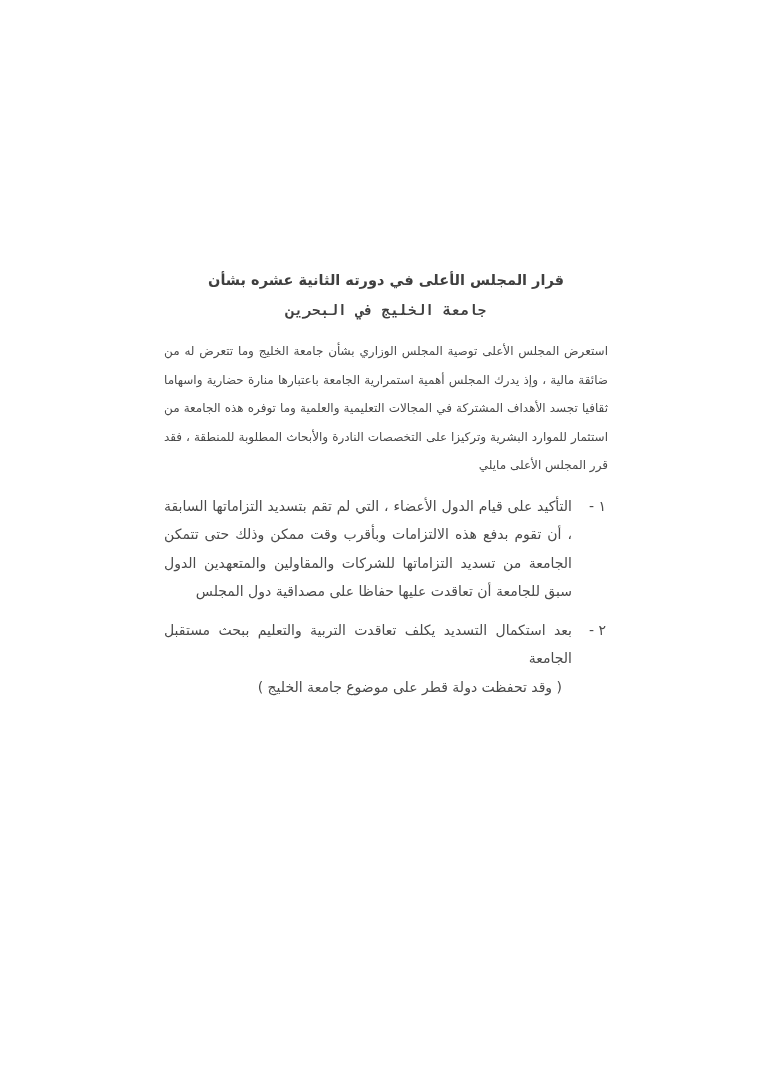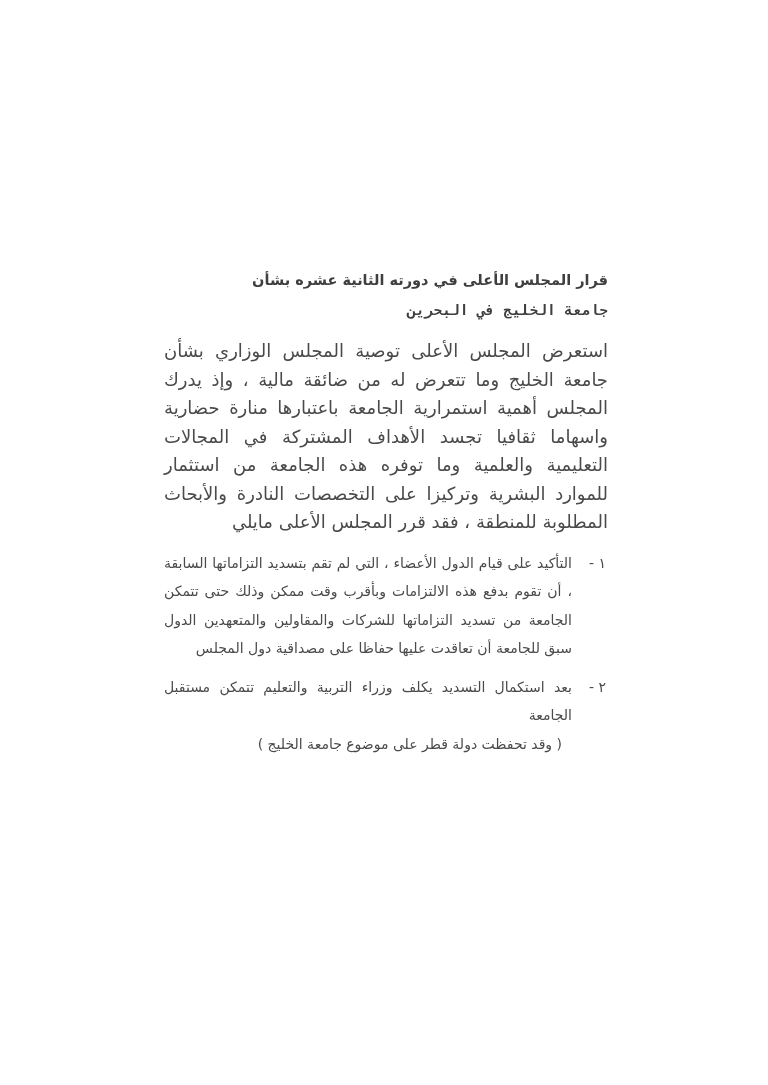--- a/index.html
+++ b/index.html
@@ -22,32 +22,33 @@
   }
   .content {
     position: absolute;
     top: 272px;
     left: 164px;
     width: 444px;
     direction: rtl;
   }
   .title {
     margin: 0 0 14px 0;
+    text-align: center;
     font-size: 14.5px;
     font-weight: bold;
     color: #3f3f3f;
     letter-spacing: 0.2px;
   }
   .title.second {
     margin-bottom: 18px;
     font-family: Liberation Mono, monospace;
   }
   .para {
     margin: 0 0 12px 0;
-    font-size: 18px;
+    font-size: 12px;
     line-height: 28.5px;
     text-align: justify;
     text-justify: inter-word;
     color: #4a4a4a;
   }
   .item {
     display: flex;
     margin-top: 10px;
     font-size: 14px;
     line-height: 28.5px;
@@ -87,19 +88,19 @@
       <span class="marker">١ -</span>
       <span class="item-text">
         <span class="block">التأكيد على قيام الدول الأعضاء ، التي لم تقم بتسديد التزاماتها السابقة ، أن تقوم بدفع هذه الالتزامات وبأقرب وقت ممكن وذلك حتى تتمكن الجامعة من تسديد التزاماتها للشركات والمقاولين والمتعهدين الدول سبق للجامعة أن تعاقدت عليها حفاظا على مصداقية دول المجلس</span>
         <span class="block note"></span>
       </span>
     </div>
 
     <div class="item">
       <span class="marker">٢ -</span>
       <span class="item-text">
-        <span class="block">بعد استكمال التسديد يكلف وزراء التربية والتعليم تتمكن مستقبل الجامعة</span>
+        <span class="block">بعد استكمال التسديد يكلف تعاقدت التربية والتعليم ببحث مستقبل الجامعة</span>
         <span class="block note">( وقد تحفظت دولة قطر على موضوع جامعة الخليج )</span>
       </span>
     </div>
 
   </div>
 </div>
 
 </body></html>

